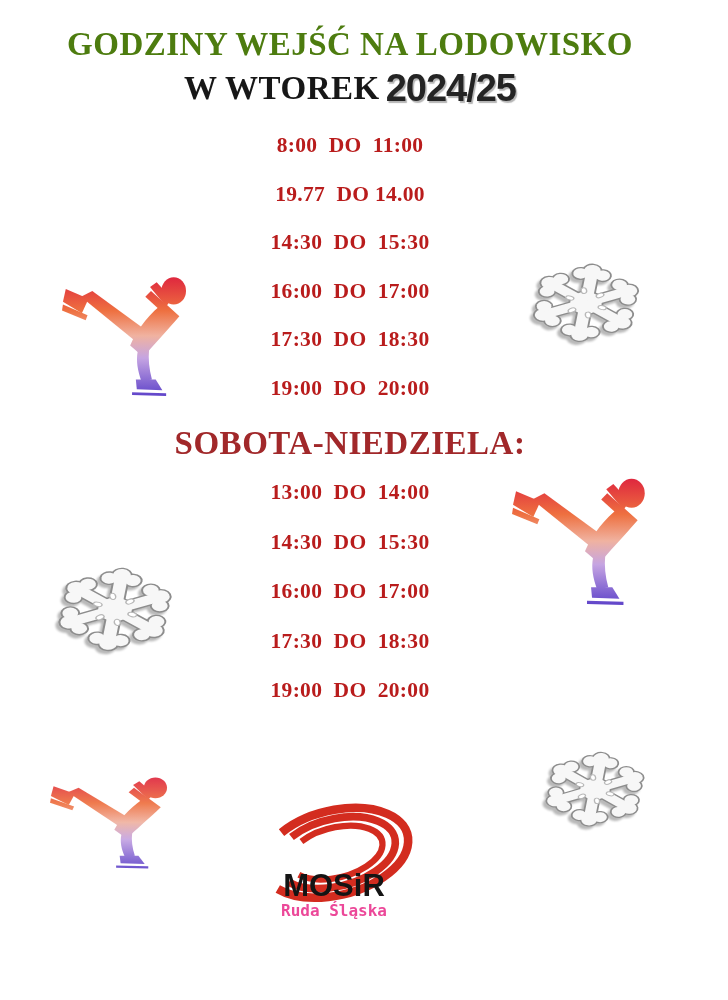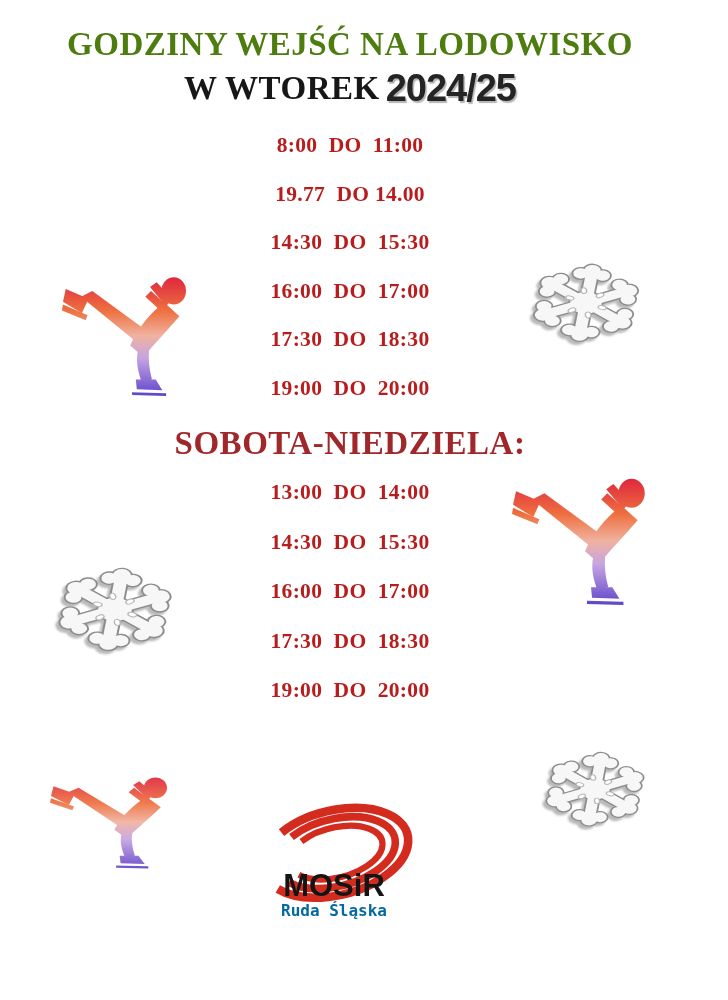--- a/index.html
+++ b/index.html
@@ -73,21 +73,21 @@
     margin-top:48px;
   }
   .logo-name {
     font-family:"Liberation Sans", sans-serif;
     font-weight:900; font-size:31px; line-height:1;
     letter-spacing:0px; color:#141414;
   }
   .logo-sub {
     font-family:"DejaVu Sans Mono", monospace;
     font-weight:bold; font-size:16px; line-height:1.1;
-    color:#0369a1; margin-top:1px;
+    color:#ec4899; margin-top:1px;
   }
 </style>
 </head>
 <body>
 
 <svg width="0" height="0" style="position:absolute" aria-hidden="true">
   <defs>
     <linearGradient id="skgrad" gradientUnits="userSpaceOnUse" x1="0" y1="22" x2="0" y2="150">
       <stop offset="0" stop-color="#dd1f3e"></stop>
       <stop offset="0.3" stop-color="#ee7040"></stop>

